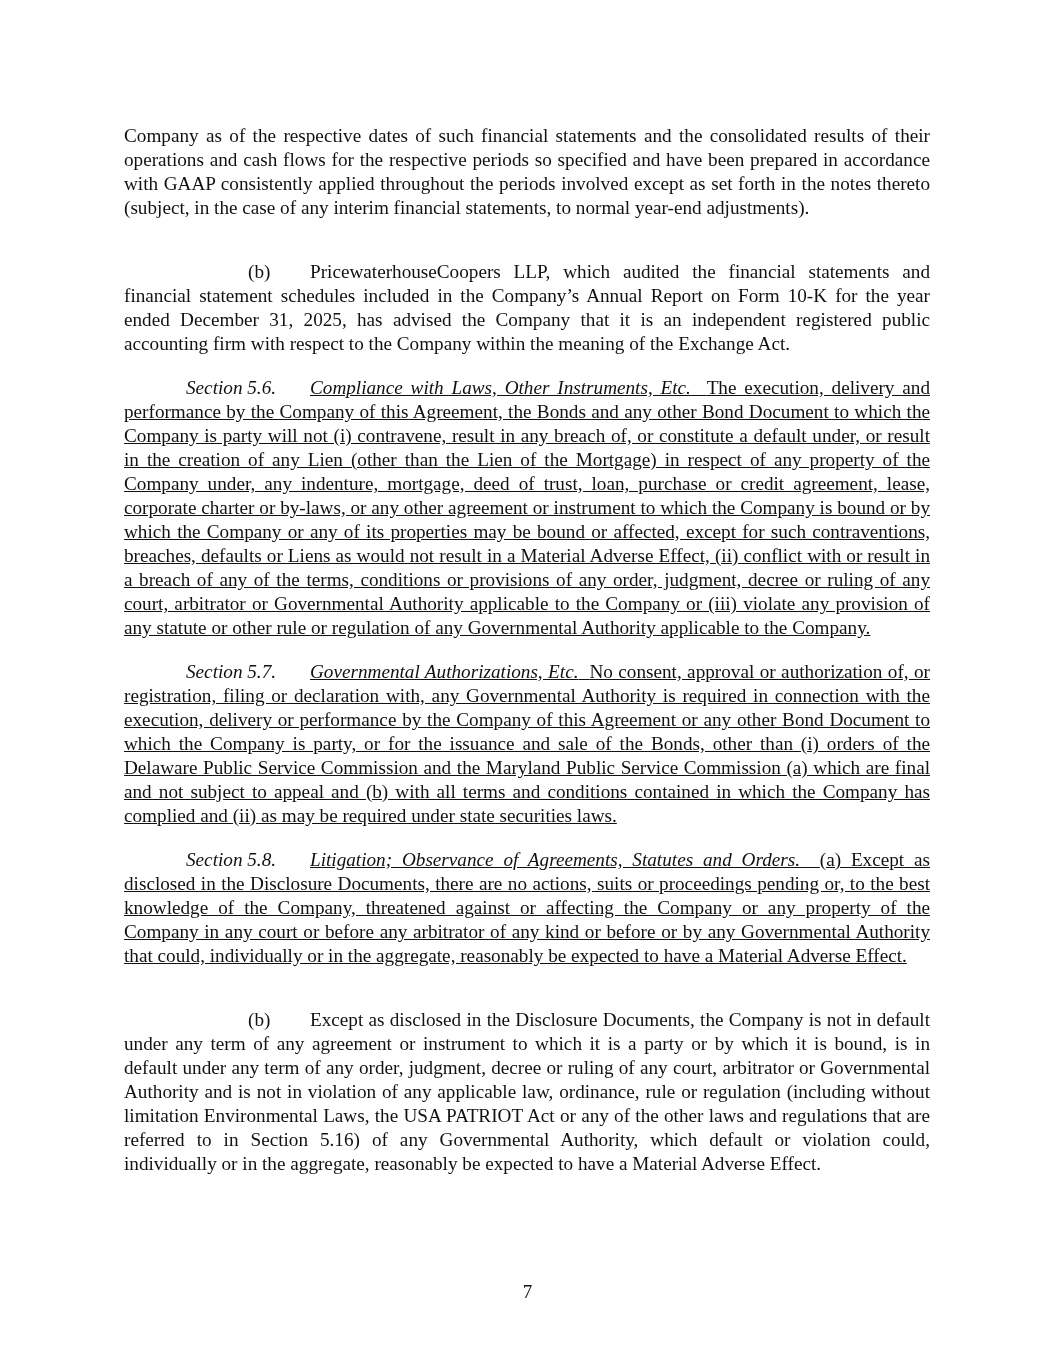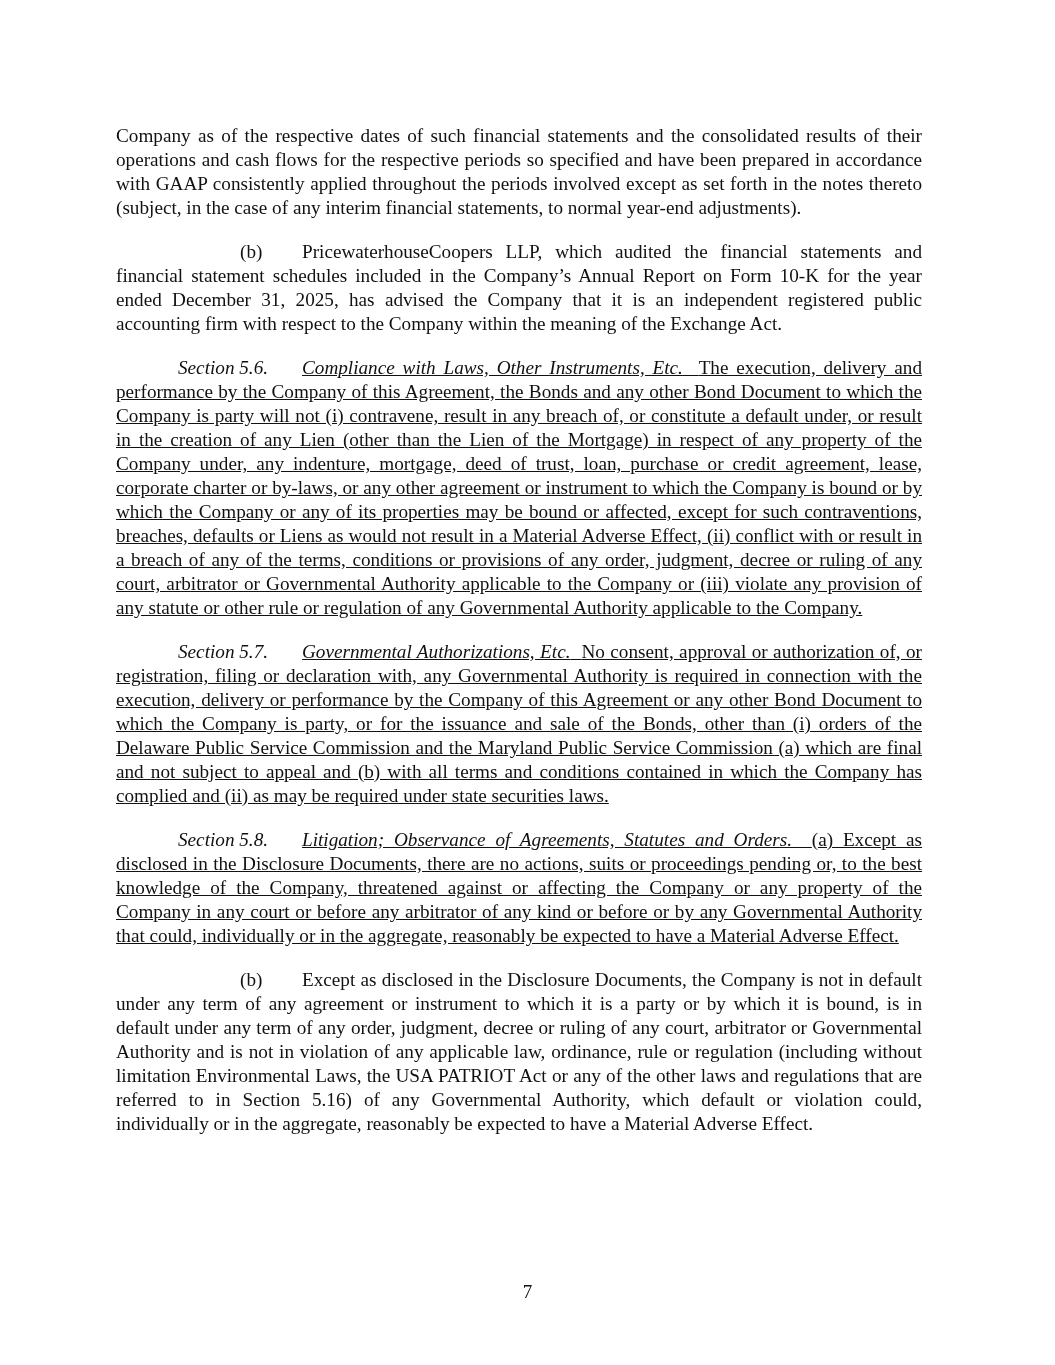--- a/index.html
+++ b/index.html
@@ -1,24 +1,24 @@
 <!DOCTYPE html>
 <html><head>
 <meta charset="utf-8">
 <style>
   html, body { margin: 0; padding: 0; background: #ffffff; }
   body { width: 1055px; height: 1365px; position: relative; overflow: hidden; }
   .page {
-    position: absolute; left: 116px; top: 124px; width: 806px;
+    position: absolute; left: 124px; top: 124px; width: 806px;
     font-family: "Liberation Serif", serif; font-size: 19.2px; line-height: 24px;
     color: #111111; text-align: justify;
   }
   .para { margin: 0 0 20px 0; }
   .indent-1 { text-indent: 62px; text-decoration: underline; }
-  .indent-2 { text-indent: 124px; }
+  .indent-2 { text-indent: 124px; margin-top: 40px; }
   .sec-num { font-style: italic; display: inline-block; text-indent: 0; width: 124px; }
   .sec-title { font-style: italic; }
   .sub-label { display: inline-block; width: 62px; text-indent: 0; }
   .page-number {
     position: absolute; left: 0; width: 1055px; top: 1281px; text-align: center;
     font-family: "Liberation Serif", serif; font-size: 19px; color: #111111;
   }
 </style>
 </head>
 <body>

